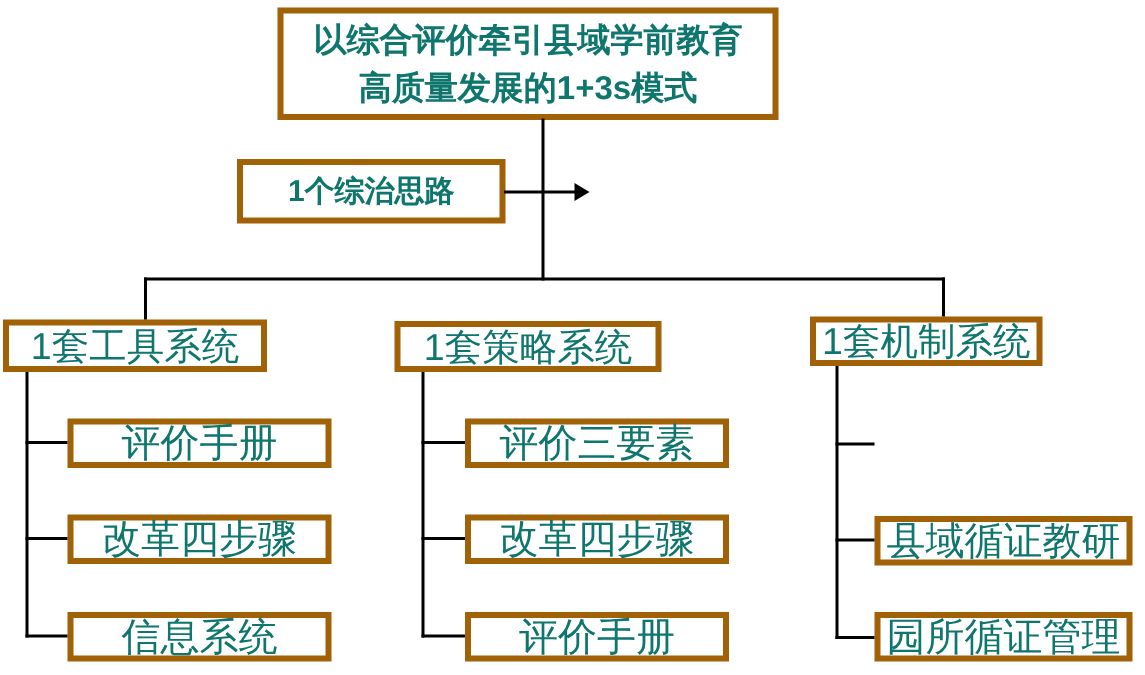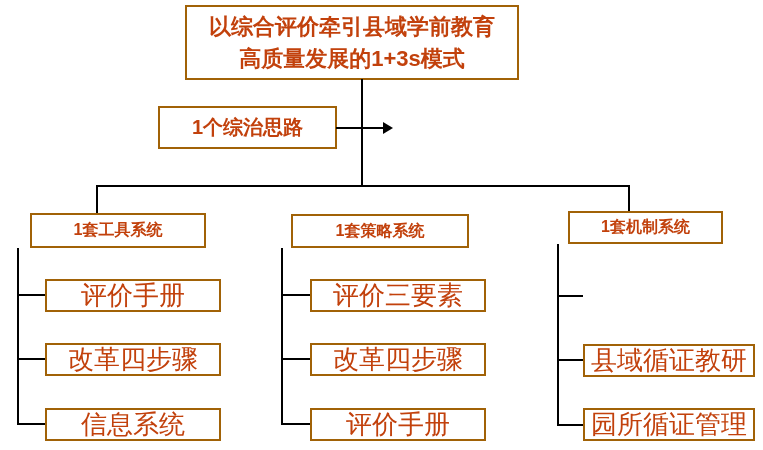--- a/index.html
+++ b/index.html
@@ -12,27 +12,27 @@
     position: relative;
     width: 763px;
     height: 450px;
     background: #ffffff;
     overflow: hidden;
     color: #000000;
   }
   .box {
     position: absolute;
     box-sizing: border-box;
-    border: 2px solid #a16207;
+    border: 4px solid #a16207;
     background: #ffffff;
     display: flex;
     align-items: center;
     justify-content: center;
     text-align: center;
-    color: #c2410c;
+    color: #0f766e;
   }
   .title-box {
     left: 185px; top: 5px; width: 334px; height: 75px;
     flex-direction: column;
     font-weight: bold;
     font-size: 22px;
     line-height: 32px;
   }
   .approach-box {
     left: 158px; top: 106px; width: 179px; height: 43px;
@@ -44,23 +44,22 @@
     flex-direction: column;
     align-items: flex-start;
     justify-content: center;
     text-align: left;
     padding: 2px 8px;
     font-size: 21px;
     line-height: 33px;
     white-space: nowrap;
   }
   .header-box {
-    font-weight: bold;
-    font-size: 16px;
-    margin-left: 28px;
+    font-weight: normal;
+    font-size: 25px;
   }
   .hdr-0 { left: 2px;   top: 213px; width: 176px; height: 35px; }
   .hdr-1 { left: 263px; top: 214px; width: 178px; height: 34px; }
   .hdr-2 { left: 540px; top: 211px; width: 155px; height: 33px; }
   .item-box {
     font-size: 26px;
     height: 33px;
   }
   .col0 { left: 45px;  width: 176px; }
   .col1 { left: 310px; width: 176px; }

